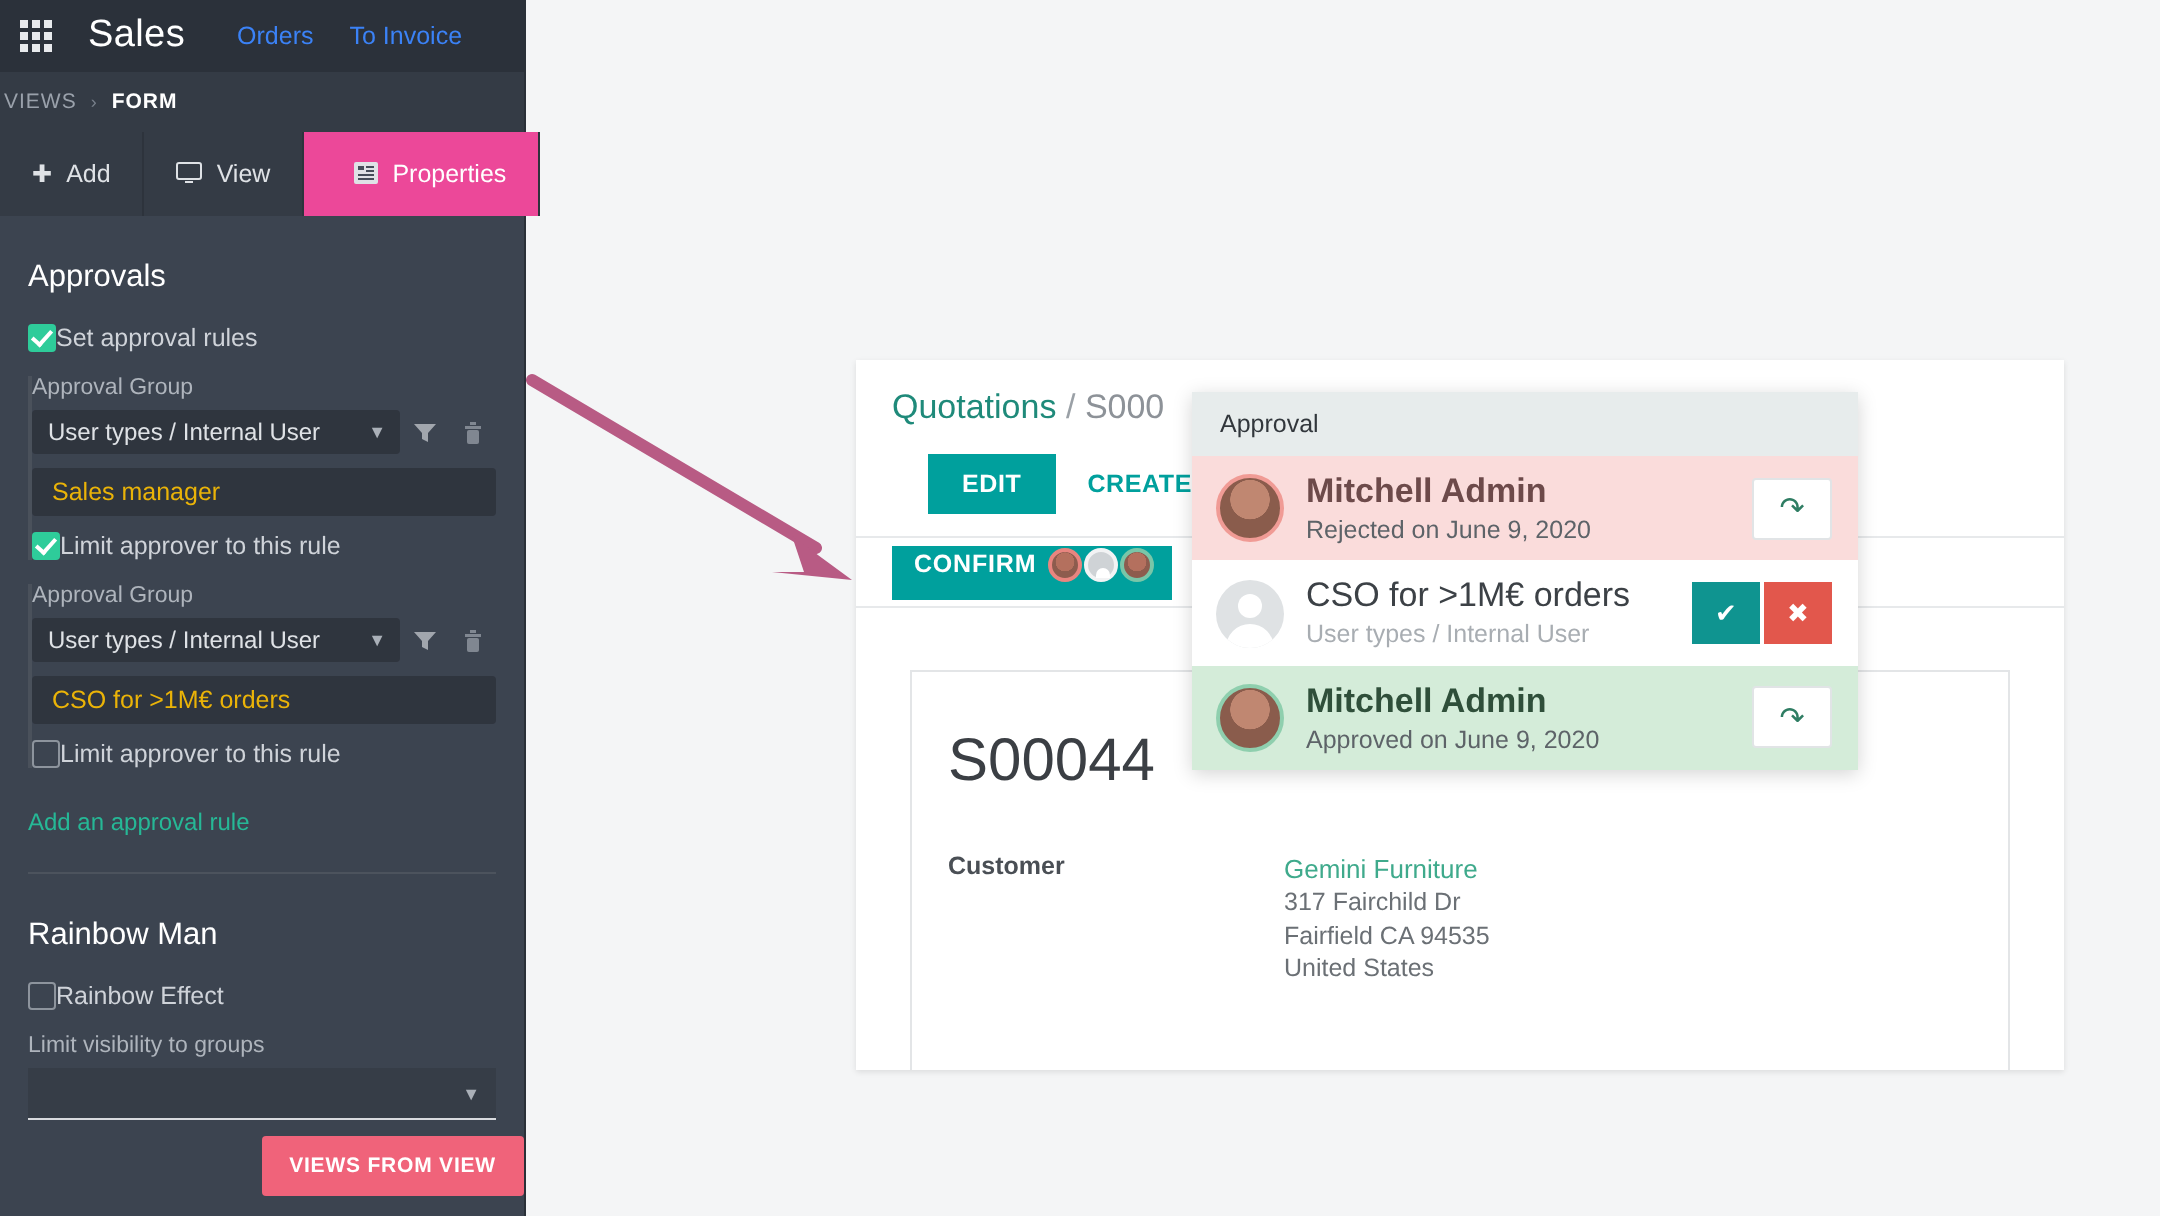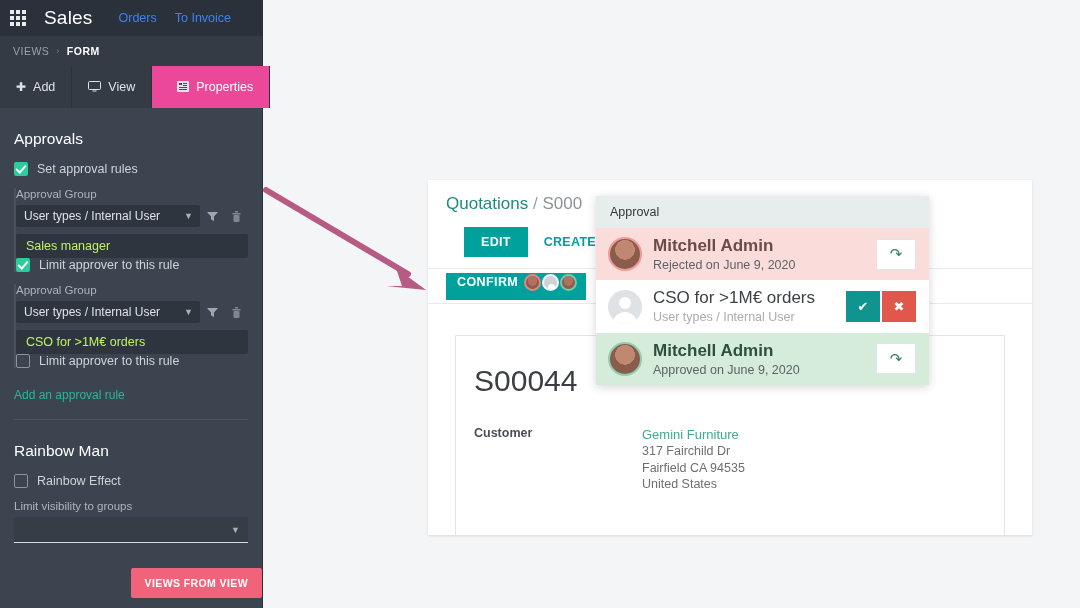--- a/index.html
+++ b/index.html
@@ -49,21 +49,21 @@
     white-space: nowrap;
   }
   .navlinks { display: flex; margin-left: 26px; gap: 18px; }
   .navlinks span {
     color: #3b82f6; font-size: 12.5px; white-space: nowrap;
   }
 
   .breadcrumbbar {
     height: 30px; background: #343b45;
     display: flex; align-items: center;
-    padding-left: 13px; gap: 7px;
+    padding-left: 2px; gap: 7px;
     font-size: 10.5px; letter-spacing: .5px;
   }
   .bc-muted { color: #9aa1ab; }
   .bc-sep { color: #79818c; font-size: 9px; }
   .bc-active { color: #ffffff; font-weight: bold; }
 
   .tabsbar { height: 42px; display: flex; background: #343b45; }
   .tab {
     display: flex; align-items: center; gap: 7px;
     padding: 0 16px; font-size: 12.5px; color: #dfe2e6;
@@ -74,21 +74,21 @@
   .tab .glyph { font-size: 12px; line-height: 1; display:inline-block; }
 
   .side-body { padding: 14px 14px 0 14px; height: calc(608px - 108px); position: relative; }
 
   .section-title {
     font-size: 15.5px; color: #ffffff; font-weight: normal;
     margin: 8px 0 14px 0;
   }
   .section-title.second { margin-top: 22px; }
 
-  .chk-row { display: flex; align-items: center; gap: 9px; margin-bottom: 12px; }
+  .chk-row { display: flex; align-items: center; margin-bottom: 12px; }
   .chk {
     width: 14px; height: 14px; border-radius: 2px;
     flex: 0 0 auto; position: relative;
   }
   .chk.on { background: #2ecc9a; }
   .chk.on::after {
     content: ""; position: absolute;
     left: 4px; top: 1px; width: 4px; height: 8px;
     border: solid #ffffff; border-width: 0 2px 2px 0;
     transform: rotate(42deg);
@@ -108,23 +108,23 @@
   }
   .caret { font-size: 9px; color: #aab0b8; }
   .icon-btn {
     width: 24px; height: 22px; display:flex; align-items:center; justify-content:center;
     cursor: pointer; opacity: .72;
   }
   .icon-btn svg { display: block; }
 
   .text-box {
     height: 24px; background: #2f353e; border-radius: 2px;
-    color: #bef264; font-size: 12.5px;
+    color: #eab308; font-size: 12.5px;
     display: flex; align-items: center; padding-left: 10px;
-    width: 100%;
+    margin-bottom: 8px; width: 100%;
   }
 
   .rule-group { border-left: 2px solid #4a515b; padding-left: 0; margin-left: 0; }
 
   .link-add {
     color: #26b896; font-size: 12px; margin: 8px 0 0 0; cursor: pointer;
     display: inline-block;
   }
   .divider { height: 1px; background: #4c535d; margin: 16px 0 0 0; }
 

